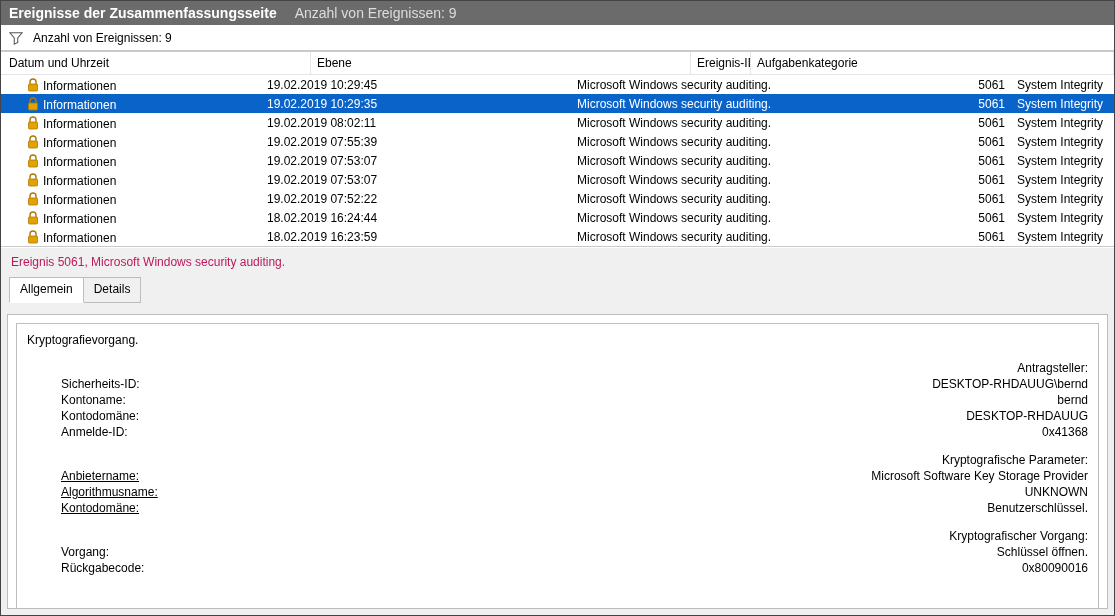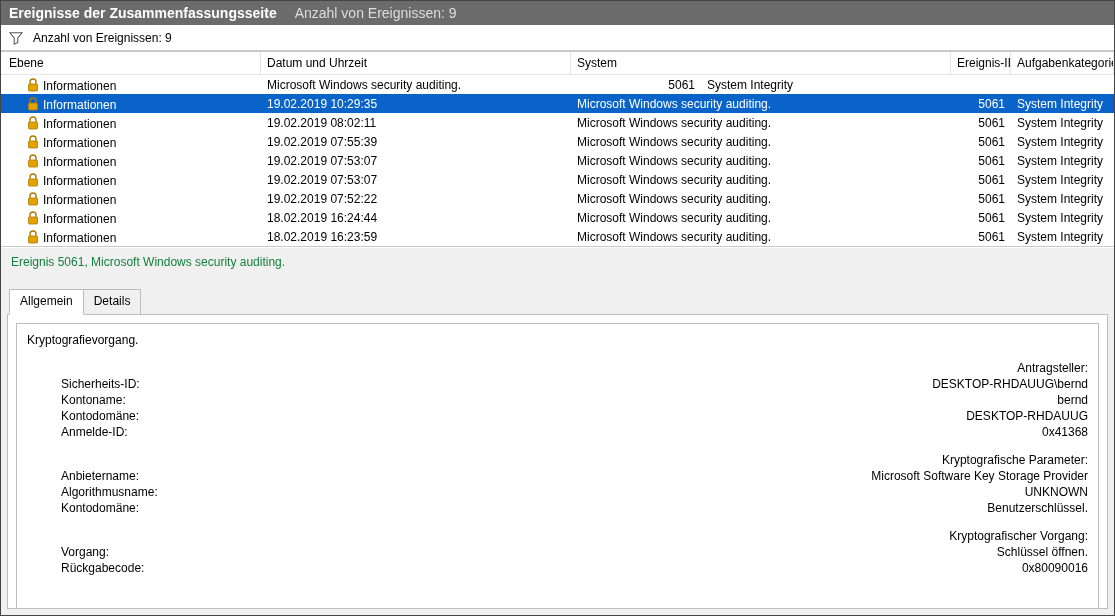--- a/index.html
+++ b/index.html
@@ -24,30 +24,30 @@
   .col-cat { flex: 1; }
   .gbody { }
   .row { display: flex; height: 19px; align-items: center; }
   .row .cell { padding: 0 6px; white-space: nowrap; overflow: hidden; }
   .row .cell:first-child { padding-left: 24px; }
   .row.sel { background: #0a63c9; color: #fff; }
   .icon-slot { display: inline-block; width: 16px; height: 16px; vertical-align: -3px; margin-right: 2px; }
   .lockicon { position: relative; width: 16px; height: 16px; }
   .lockicon svg { width: 16px; height: 16px; }
   .detailpane { flex: 1; display: flex; flex-direction: column; background: #f0f0f0; border-top: 1px solid #fff; overflow: hidden; }
-  .detailheader { height: 28px; display: flex; align-items: center; padding: 0 10px; color: #15803d; background: #f0f0f0; }
+  .detailheader { height: 28px; display: flex; align-items: center; padding: 0 10px; color: #be185d; background: #f0f0f0; }
   .tabs { display: flex; padding: 0 8px; background: #f0f0f0; }
-  .tab { padding: 4px 10px 6px 10px; border: 1px solid #bdbdbd; background: #f0f0f0; margin-right: -1px; cursor: pointer; position: relative; top: 13px; }
+  .tab { padding: 4px 10px 6px 10px; border: 1px solid #bdbdbd; background: #f0f0f0; margin-right: -1px; cursor: pointer; position: relative; top: 1px; }
   .tab.active { background: #fff; border-bottom: 1px solid #fff; z-index: 2; }
   .tabcontent { flex: 1; background: #fff; margin: 12px 6px 6px 6px; border: 1px solid #bdbdbd; overflow: auto; }
   .descbox { margin: 8px; border: 1px solid #bdbdbd; padding: 8px 10px 60px 10px; line-height: 16px; background: #fff; }
   .descbox .sect { margin-top: 12px; text-align: right; }
   .descbox .kv { display: flex; margin-left: 34px; justify-content: space-between; }
   .descbox .kv .k { width: 120px; }
-  .descbox .kv.wide .k { width: 136px; }
+  .descbox .kv.wide .k { width: 136px; text-decoration: underline; }
 </style>
 </head>
 <body>
 
 <div class="window">
   <div class="titlebar">
     <span class="title">Ereignisse der Zusammenfassungsseite</span>
     <span class="count">Anzahl von Ereignissen: 9</span>
   </div>
 
@@ -55,32 +55,32 @@
     <span class="funnel">
       <svg viewBox="0 0 16 16">
           <path d="M1 2h14l-5 6v5l-4 2v-7z" fill="none" stroke="#555" stroke-width="1.2"></path>
         </svg>
     </span>
     <span class="ftext">Anzahl von Ereignissen: 9</span>
   </div>
 
   <div class="grid">
     <div class="gheader">
-      <div class="col col-level">Ebene</div>
       <div class="col col-dt">Datum und Uhrzeit</div>
-      <div class="col col-src">System</div>
+      <div class="col col-src">Ebene</div>
       <div class="col col-id rcol">Ereignis-ID</div>
       <div class="col col-cat">Aufgabenkategorie</div>
     </div>
     <div class="gbody" id="gbody">
         <div class="row">
           <div class="cell col-level"><span class="icon-slot lockicon"><svg viewBox="0 0 16 16">
                 <rect x="3.5" y="7" width="9" height="7" rx="1" fill="#e2a200" stroke="#b07800" stroke-width="0.8"></rect>
                 <path d="M5 7V5a3 3 0 0 1 6 0v2" fill="none" stroke="#b07800" stroke-width="1.4"></path>
               </svg></span><span>Informationen</span></div>
+          <div class="cell col-dt">19.02.2019 10:29:45</div>
           <div class="cell col-src">Microsoft Windows security auditing.</div>
           <div class="cell col-id" style="text-align: right;">5061</div>
           <div class="cell col-cat">System Integrity</div>
         </div>
         <div class="row sel">
           <div class="cell col-level"><span class="icon-slot lockicon"><svg viewBox="0 0 16 16">
                 <rect x="3.5" y="7" width="9" height="7" rx="1" fill="#e2a200" stroke="#b07800" stroke-width="0.8"></rect>
                 <path d="M5 7V5a3 3 0 0 1 6 0v2" fill="none" stroke="#b07800" stroke-width="1.4"></path>
               </svg></span><span>Informationen</span></div>
           <div class="cell col-dt">19.02.2019 10:29:35</div>

